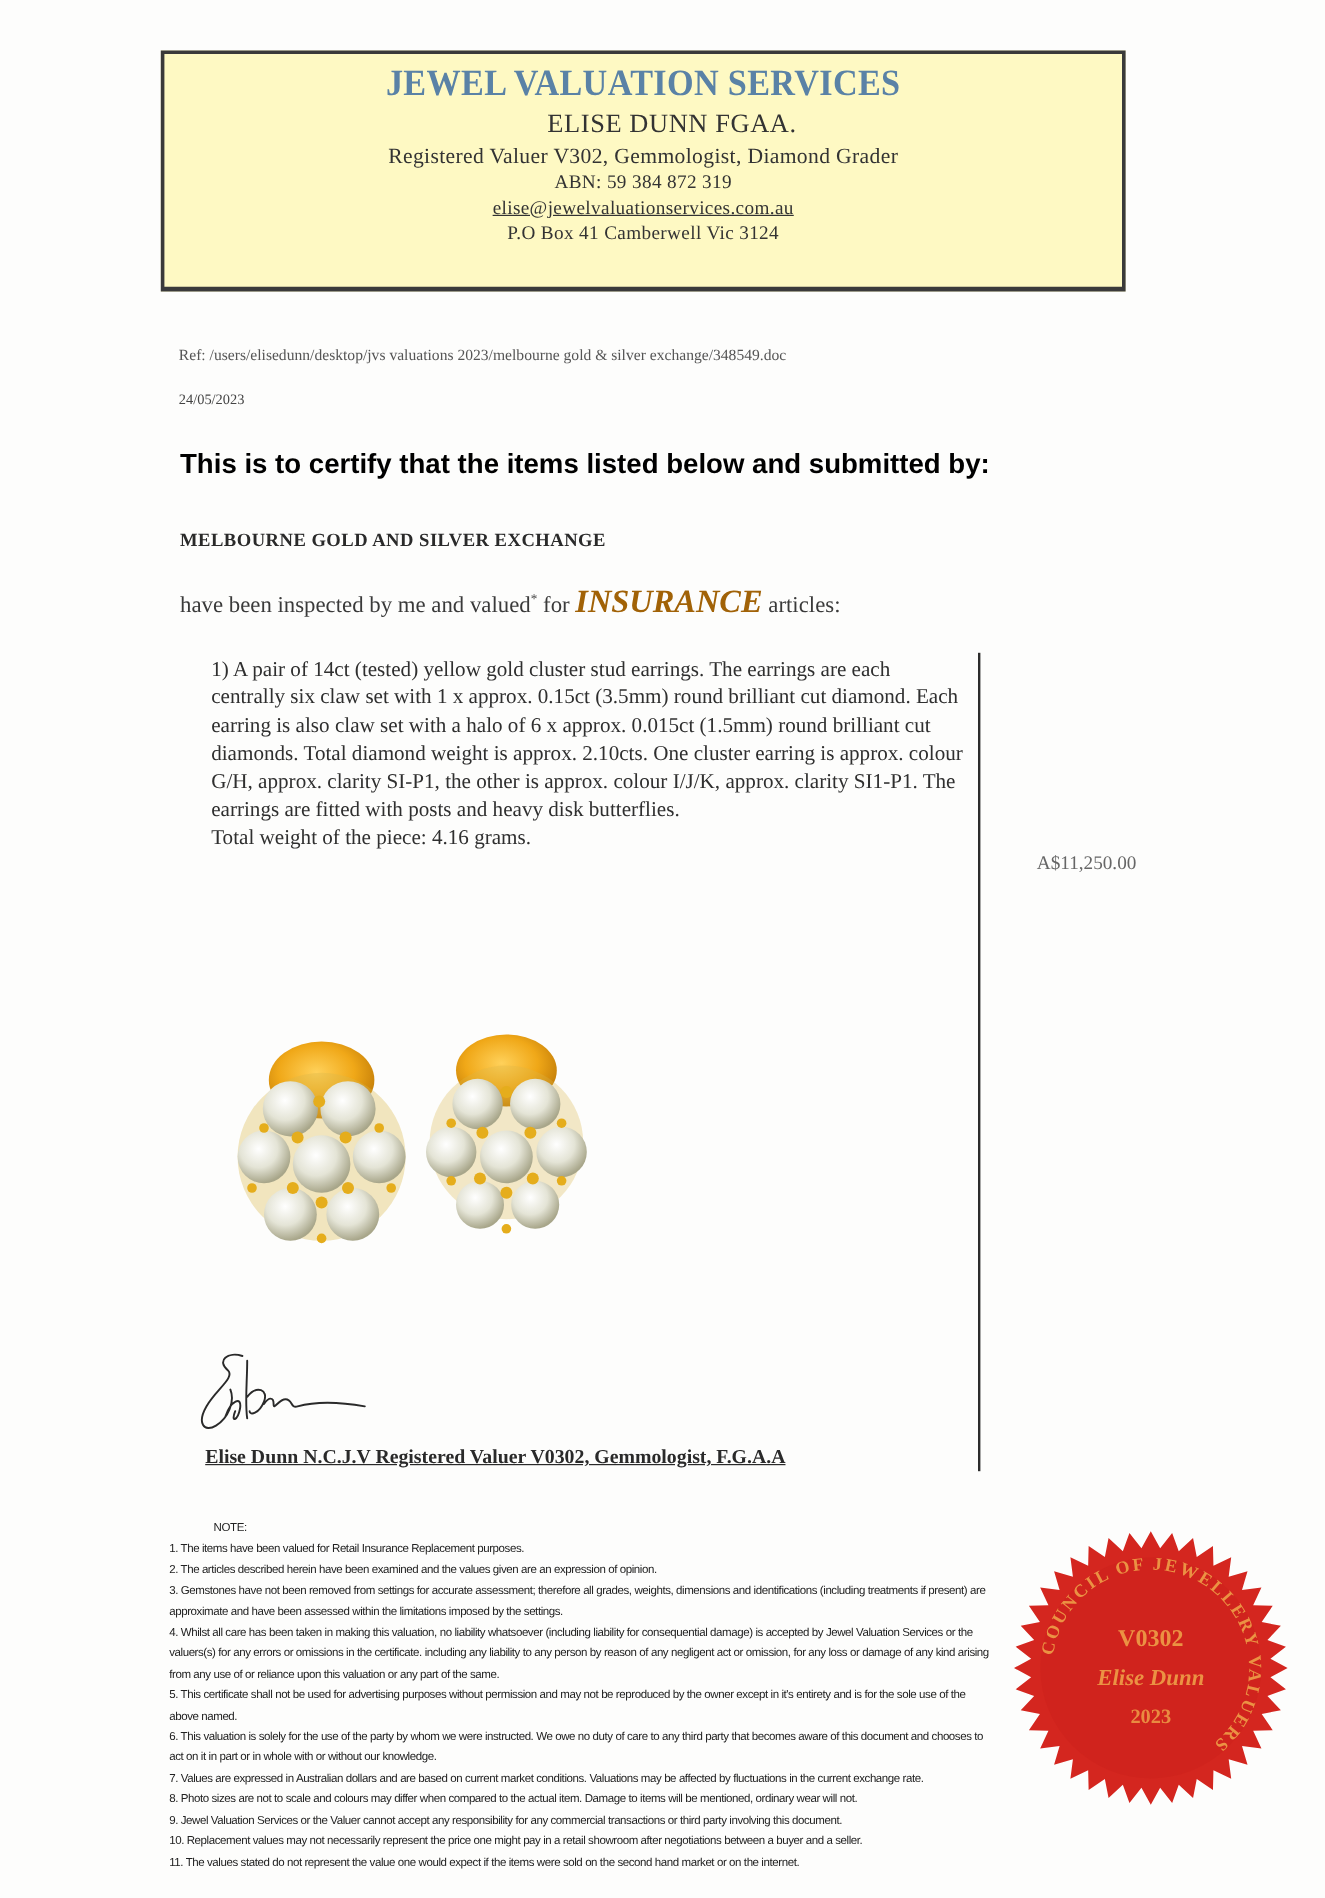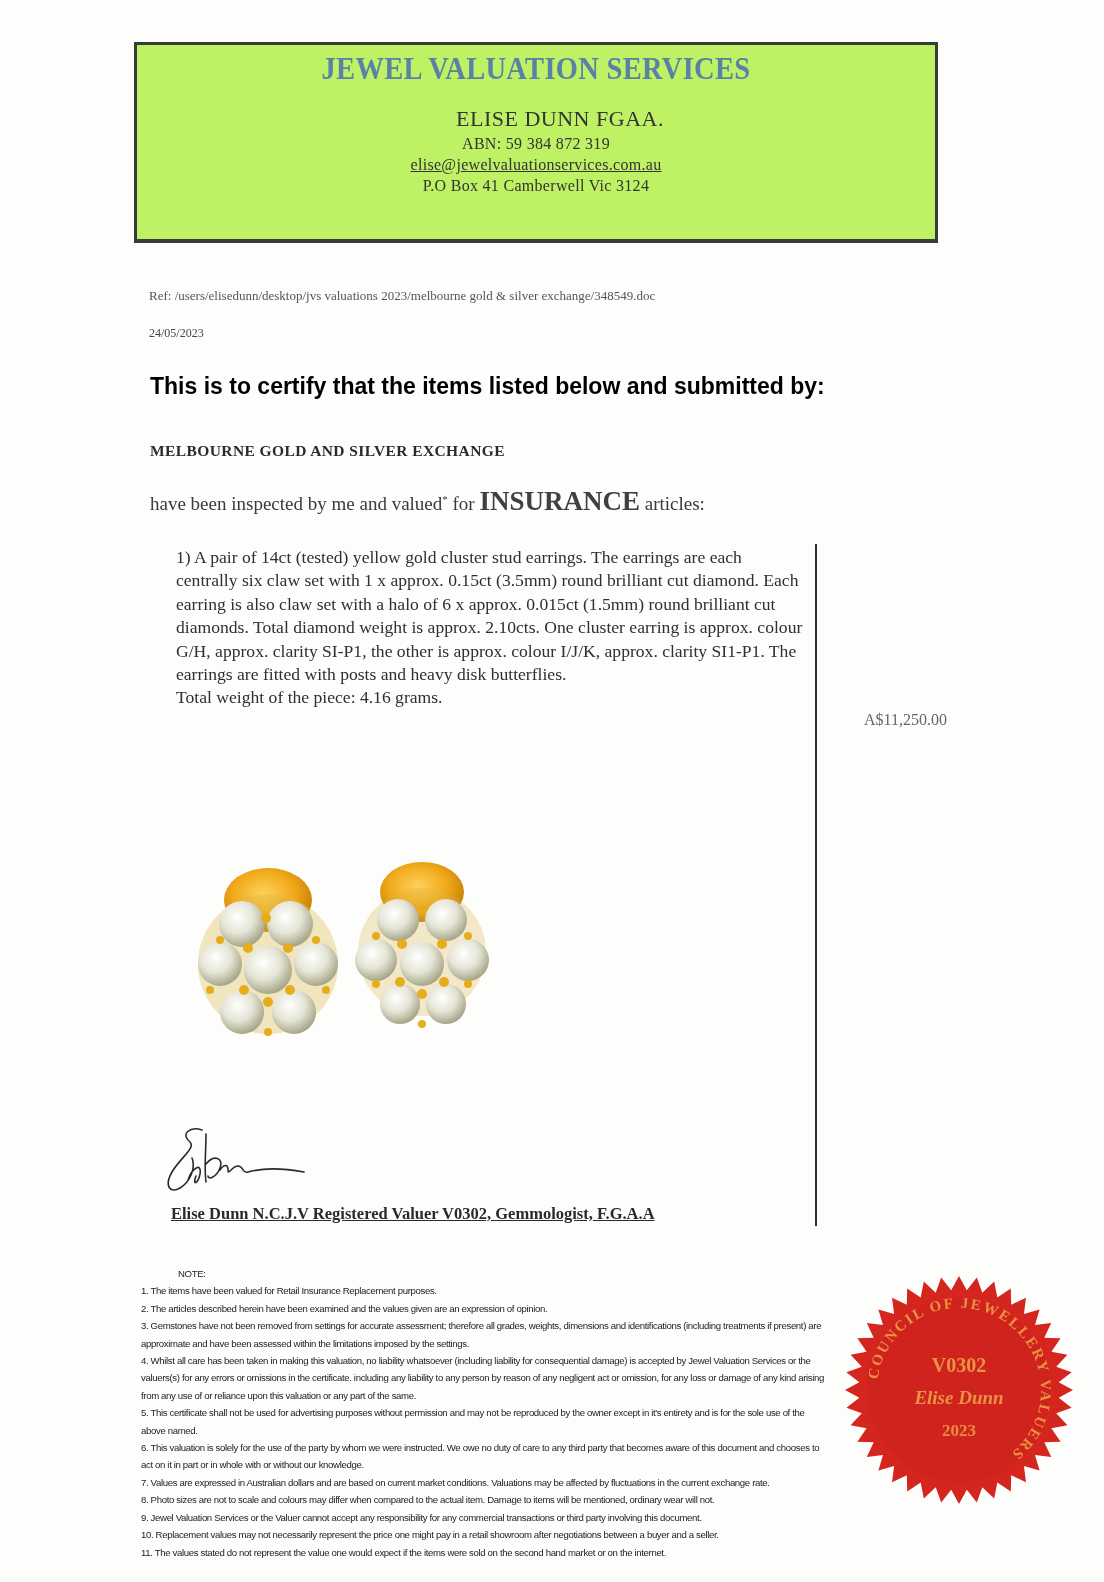--- a/index.html
+++ b/index.html
@@ -9,50 +9,50 @@
     font-family: "Liberation Serif", serif;
     color: #2a2a2a;
   }
   .abs { position: absolute; }
 
   
   .letterhead {
     left: 134px; top: 42px; width: 798px; height: 194px;
     border: 3px solid #3a3a3a;
     border-bottom-width: 4px;
-    background: #bef264;
+    background: #fef9c3;
     text-align: center;
   }
   .lh-title {
     margin-top: 6px;
     font-size: 31px; letter-spacing: 0.3px;
     color: #5a82a6; font-weight: bold;
     transform: scaleX(0.92); transform-origin: center;
   }
-  .lh-name { font-size: 22px; color: #333; margin-top: 19px; letter-spacing: 0.5px; padding-left: 48px; }
+  .lh-name { font-size: 22px; color: #333; margin-top: 3px; letter-spacing: 0.5px; padding-left: 48px; }
   .lh-role { font-size: 18px; color: #333; margin-top: 4px; letter-spacing: 0.3px; }
   .lh-line { font-size: 16px; color: #333; margin-top: 3px; letter-spacing: 0.3px; text-align: center; }
   .lh-email { text-decoration: underline; }
 
   .ref { left: 149px; top: 288px; font-size: 13px; color: #555; }
   .date { left: 149px; top: 326px; font-size: 12px; color: #444; }
 
   .certify {
     left: 150px; top: 373px;
     font-family: "Liberation Sans", sans-serif;
     font-weight: bold; font-size: 23px; color: #000000;
   }
   .client {
     left: 150px; top: 442px; font-size: 15.5px; font-weight: bold;
     letter-spacing: 0.4px; color: #2a2a2a;
   }
   .inspected { left: 150px; top: 486px; font-size: 19px; color: #3a3a3a; }
   .inspected sup { font-size: 11px; }
   .insurance {
-    color: #404040; font-weight: bold; font-size: 27px;
+    color: #a16207; font-weight: bold; font-style: italic; font-size: 27px;
   }
 
   .desc {
     left: 176px; top: 546px; width: 630px;
     font-size: 17.6px; line-height: 23.4px; color: #2f2f2f;
   }
   .divider {
     left: 815px; top: 544px; width: 2px; height: 682px; background: #2c2c2c;
   }
   .price { left: 864px; top: 711px; font-size: 16px; color: #666; }
@@ -75,20 +75,21 @@
   .notes .note-item { white-space: normal; }
 
   .seal { left: 843px; top: 1274px; width: 232px; height: 232px; }
 </style>
 </head>
 <body>
 
 <div class="abs letterhead">
   <div class="lh-title">JEWEL VALUATION SERVICES</div>
   <div class="lh-name">ELISE DUNN FGAA.</div>
+  <div class="lh-role">Registered Valuer V302, Gemmologist, Diamond Grader</div>
   <div class="lh-line">ABN: 59 384 872 319</div>
   <div class="lh-line lh-email">elise@jewelvaluationservices.com.au</div>
   <div class="lh-line">P.O Box 41 Camberwell Vic 3124</div>
 </div>
 
 <div class="abs ref">Ref: /users/elisedunn/desktop/jvs valuations 2023/melbourne gold &amp; silver exchange/348549.doc</div>
 <div class="abs date">24/05/2023</div>
 
 <div class="abs certify">This is to certify that the items listed below and submitted by:</div>
 <div class="abs client">MELBOURNE GOLD AND SILVER EXCHANGE</div>

